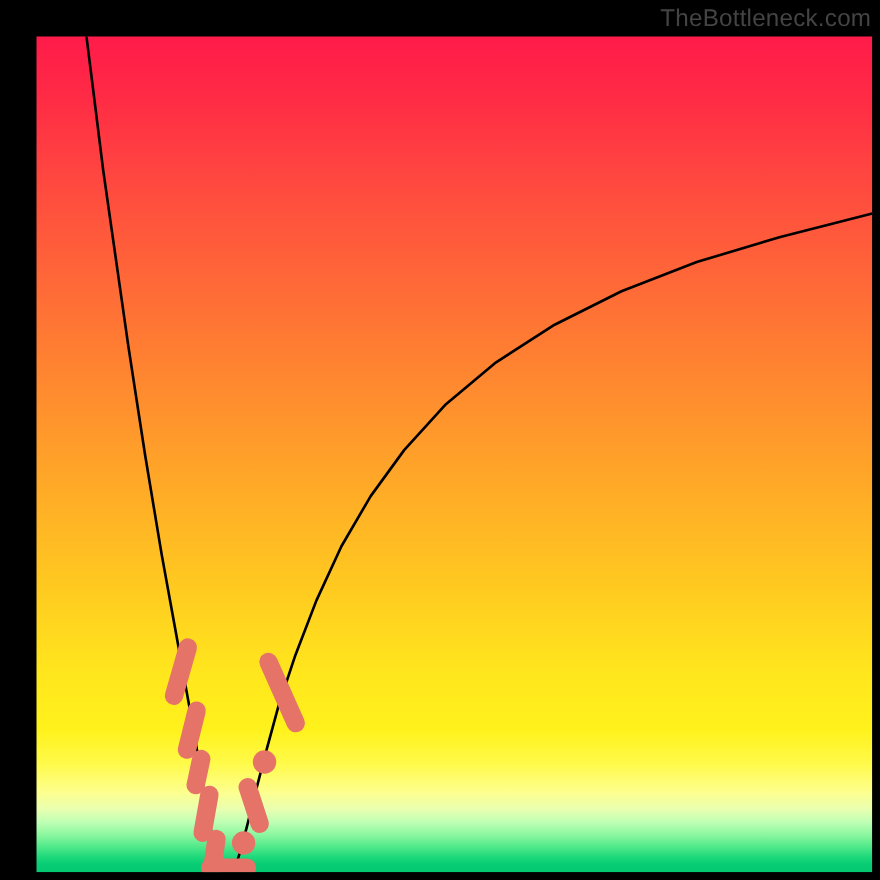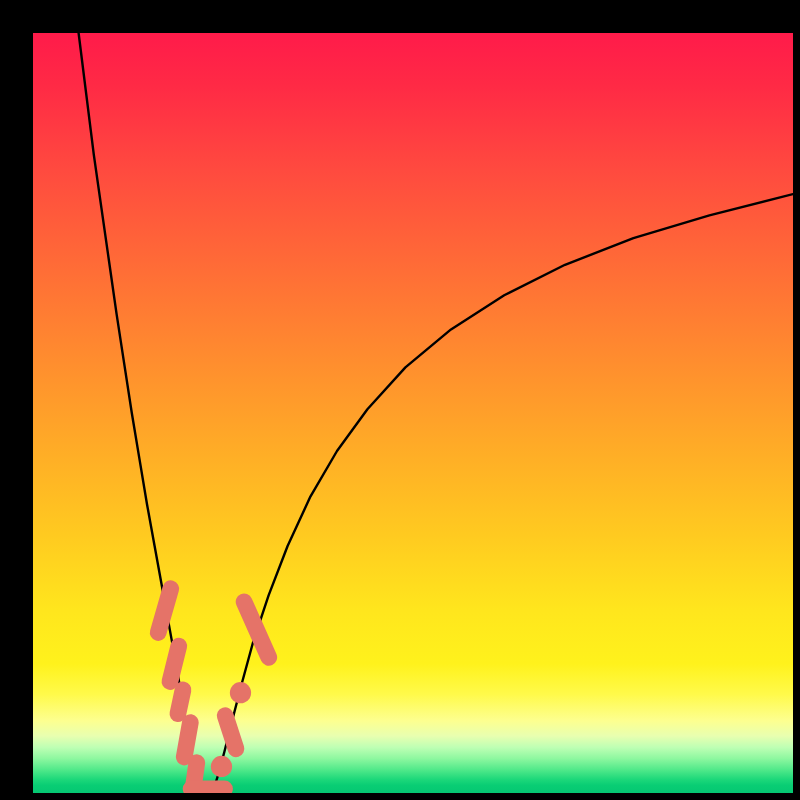--- a/index.html
+++ b/index.html
@@ -64,20 +64,21 @@
     font-size: 22px;
     font-weight: 500;
     letter-spacing: 0.2px;
     user-select: none;
   }
 </style>
 </head>
 <body>
 
 <div class="plot-frame">
+  <div class="watermark">TheBottleneck.com</div>
   <div class="plot-area">
     <div class="gradient-bg"></div>
     <svg class="curve-svg" id="curve-svg" viewBox="0 0 760 760" preserveAspectRatio="none">
         <path d="M45.60 0.00 L53.20 60.80 L60.80 121.60 L68.40 174.80 L76.00 228.00 L83.60 281.20 L91.20 330.60 L98.80 380.00 L106.40 425.60 L114.00 471.20 L121.60 513.00 L129.20 554.80 L136.80 596.60 L144.40 638.40 L150.48 676.40 L155.80 706.80 L160.36 729.60 L164.16 744.80 L167.20 755.44 L171.76 756.96 L176.32 756.96 L180.88 755.44 L185.44 741.00 L191.52 718.20 L199.12 687.80 L209.00 649.80 L220.40 608.00 L235.60 562.40 L254.60 513.00 L277.40 463.60 L304.00 418.00 L334.40 376.20 L372.40 334.40 L418.00 296.40 L471.20 262.20 L532.00 231.80 L600.40 205.20 L676.40 182.40 L760.00 161.12 " fill="none" stroke="#000000" stroke-width="2.4" stroke-linecap="round" stroke-linejoin="round"></path>
         <line x1="125.20" y1="599.52" x2="137.76" y2="555.68" stroke="#e57368" stroke-width="16.72" stroke-linecap="round"></line>
         <line x1="136.95" y1="648.50" x2="145.77" y2="613.10" stroke="#e57368" stroke-width="16.72" stroke-linecap="round"></line>
         <line x1="144.91" y1="680.69" x2="149.97" y2="656.91" stroke="#e57368" stroke-width="16.72" stroke-linecap="round"></line>
         <line x1="151.24" y1="724.01" x2="157.32" y2="689.59" stroke="#e57368" stroke-width="16.72" stroke-linecap="round"></line>
         <line x1="159.98" y1="756.83" x2="163.78" y2="729.73" stroke="#e57368" stroke-width="16.72" stroke-linecap="round"></line>
         <line x1="158.08" y1="755.82" x2="191.52" y2="755.82" stroke="#e57368" stroke-width="16.72" stroke-linecap="round"></line>

